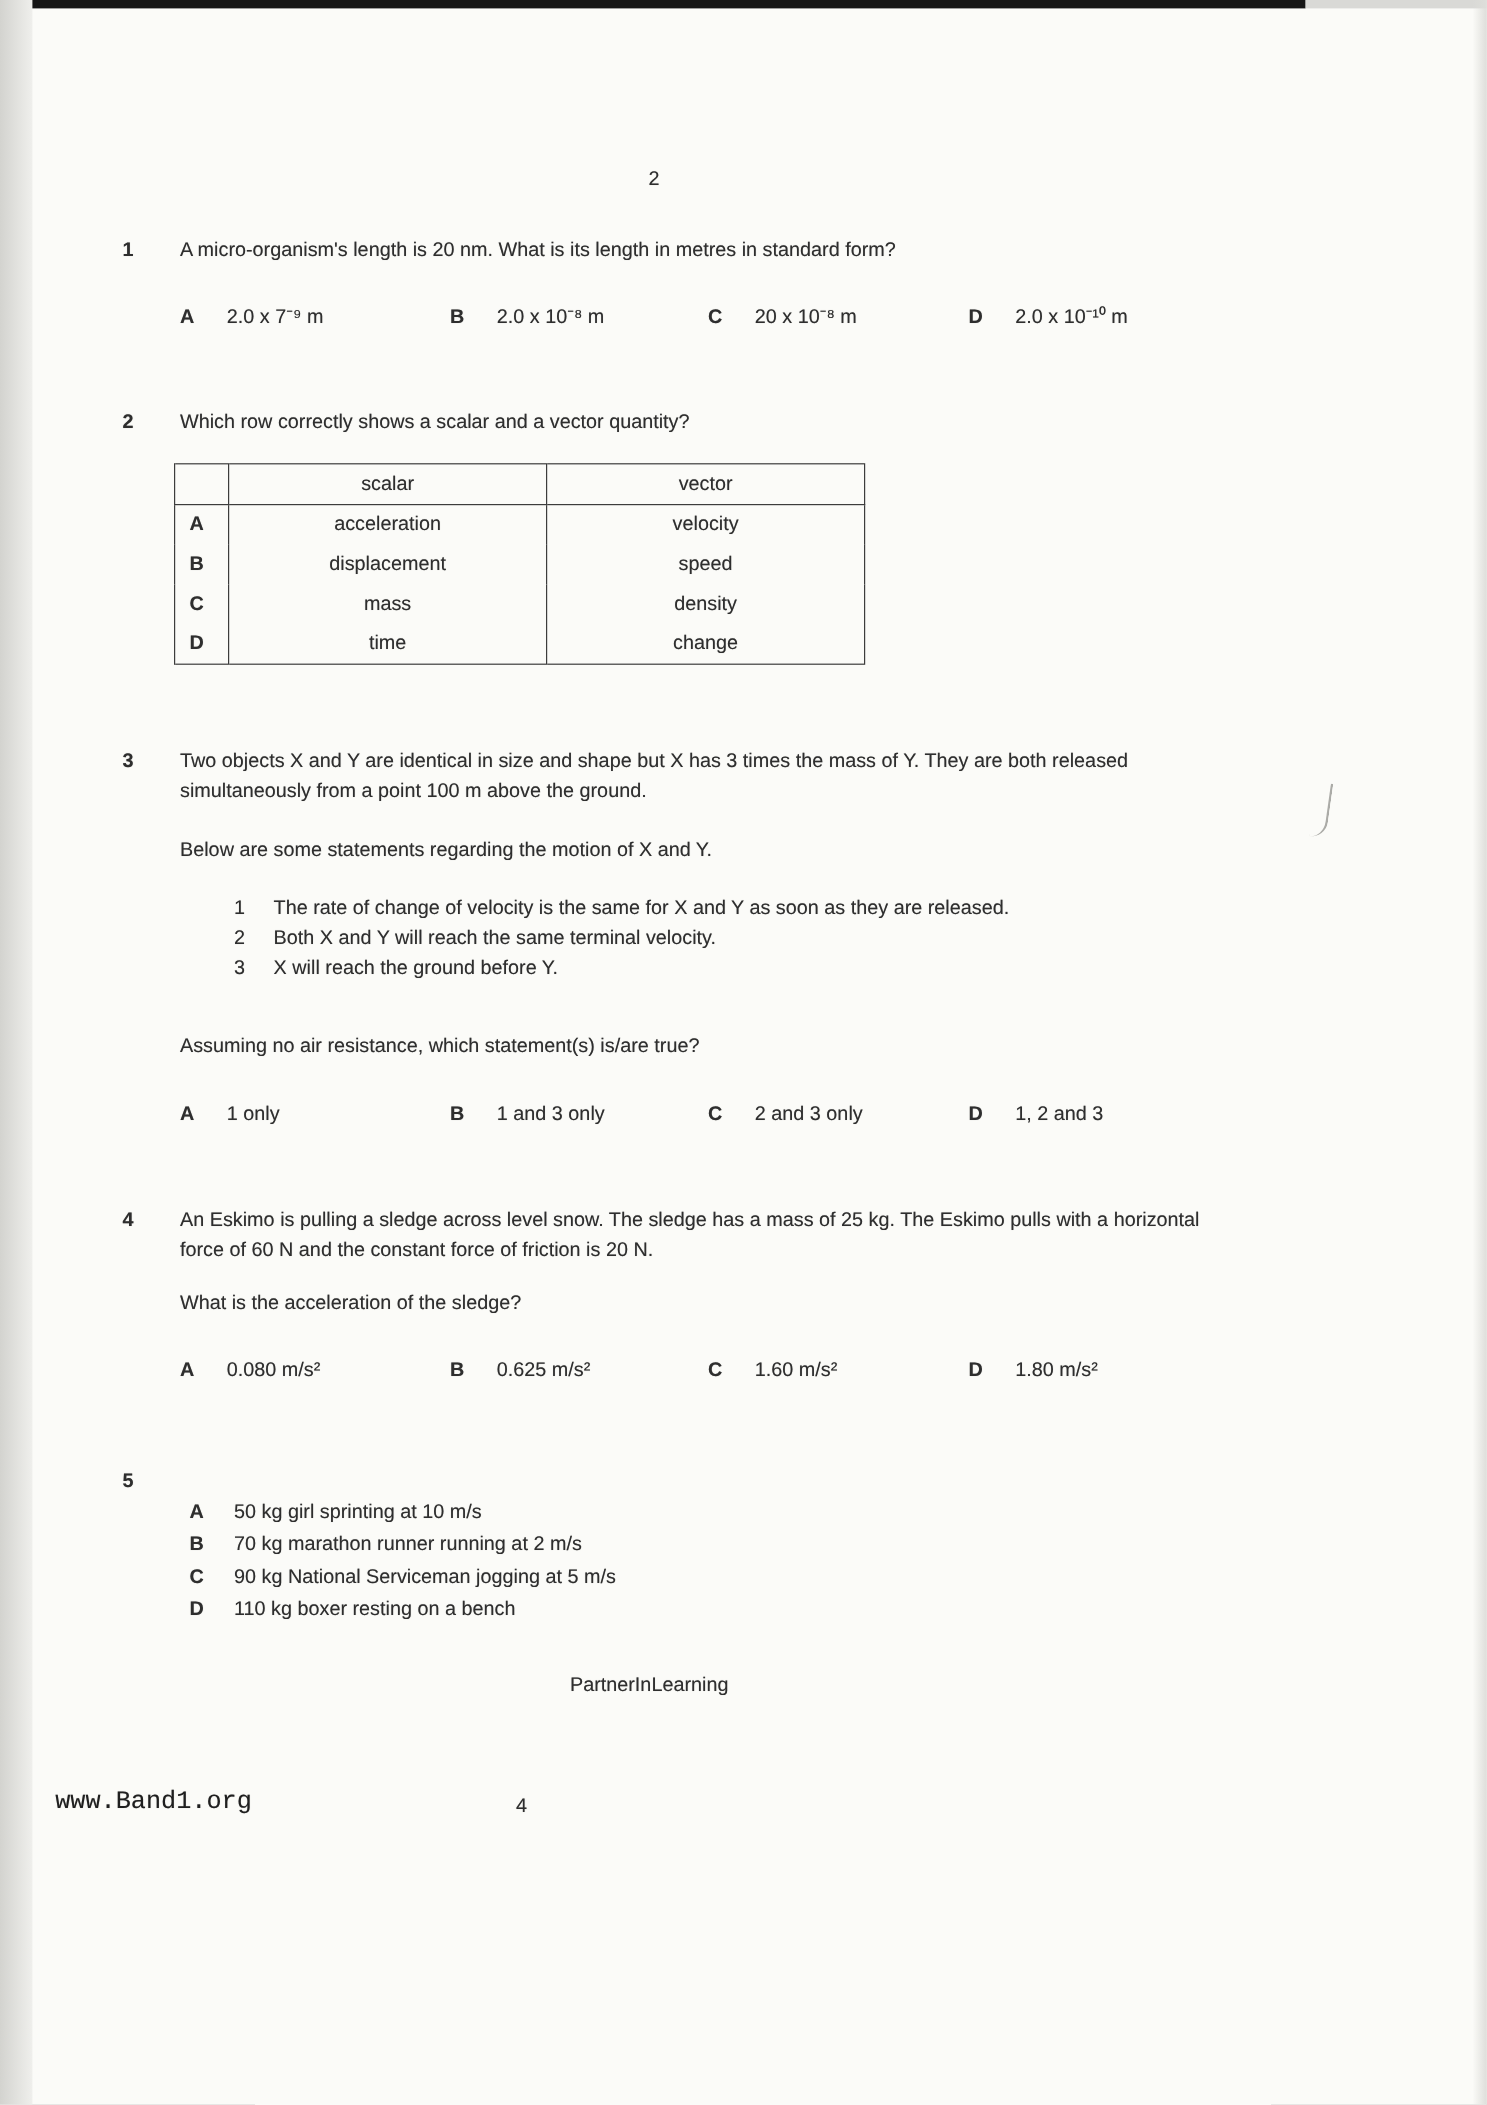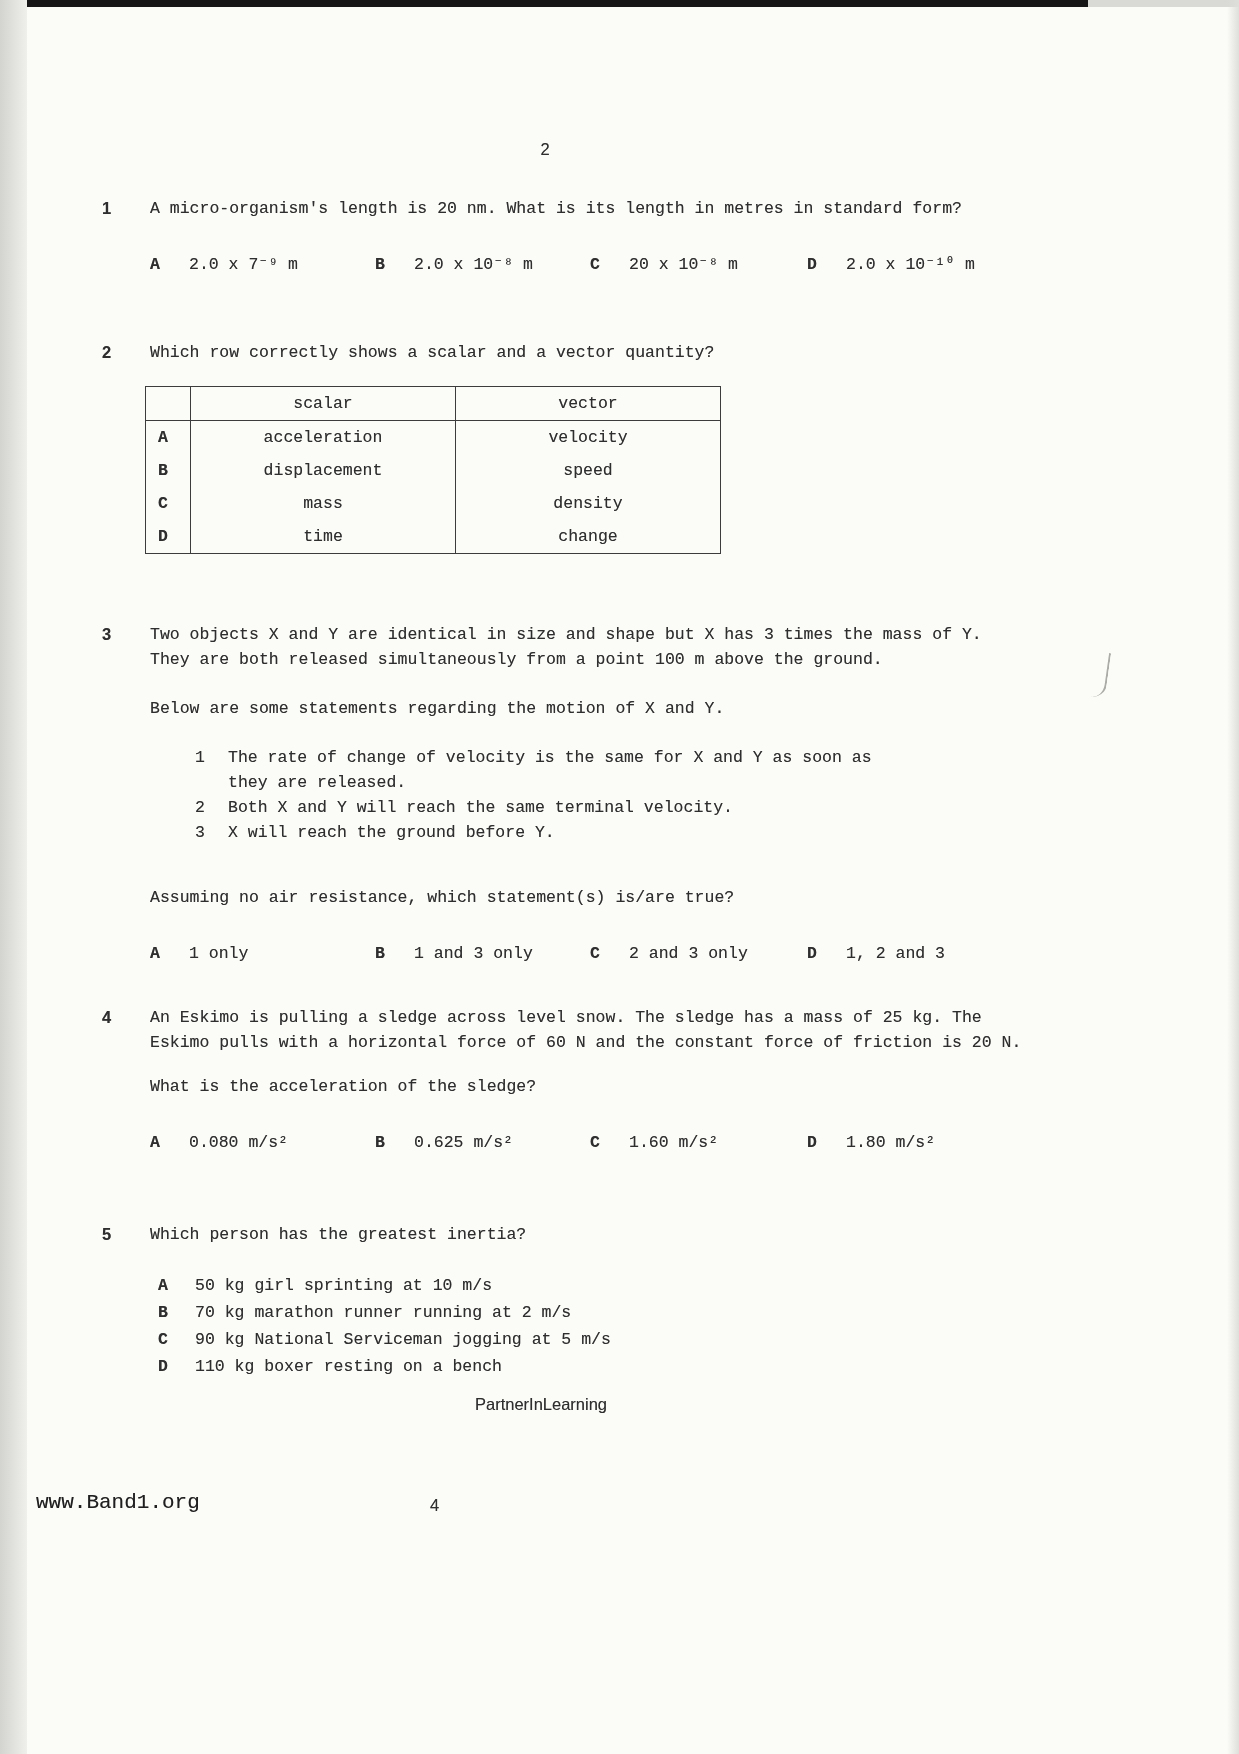--- a/index.html
+++ b/index.html
@@ -23,21 +23,21 @@
                 background:linear-gradient(to left,#dededa,rgba(239,239,236,0)); }
   .artifact-curve { position:absolute; left:1094px; top:652px; width:12px; height:46px;
                     border-right:2px solid #8a8a86; border-radius:0 0 14px 0;
                     transform:rotate(8deg); opacity:0.7; }
 
   .page-num-top { position:absolute; top:137px; left:0; width:1090px; text-align:center; }
 
   
   .q { position:absolute; left:102px; width:925px; display:grid; grid-template-columns:48px 1fr; }
   .qnum { font-weight:bold; }
-  .qbody { max-width:872px;font-family:Liberation Mono, monospace; }
+  .qbody { max-width:872px; }
 
   
   .opts-row { display:flex; margin-top:31px; }
   .opt { display:flex; }
   .opt.c1 { width:225px; }
   .opt.c2 { width:215px; }
   .opt.c3 { width:217px; }
   .opt.c4 { flex:1; }
   .olbl { font-weight:bold; width:39px; flex:0 0 39px; }
 
@@ -55,21 +55,21 @@
   .stmt { display:grid; grid-template-columns:33px 1fr; max-width:700px; }
   .para2 { margin-top:24px; }
   .prompt { margin-top:40px; }
 
   
   .opts-list { margin:26px 0 0 8px; }
   .opts-list .opt { display:grid; grid-template-columns:37px 1fr; margin-bottom:2px; }
 
   .footer-brand { position:absolute; top:1392px; left:0; width:1016px; text-align:center;padding-left:33px; }
   .page-num-bottom { position:absolute; top:1493px; left:430px; }
-  .watermark { position:absolute; top:1490px; left:36px;
+  .watermark { position:absolute; top:1490px; left:46px;
                font-family:"Liberation Mono","DejaVu Sans Mono",monospace; font-size:21px; color:#1f1f1f; }
 </style>
 </head>
 <body>
 
 <div class="scan-page">
 
   <div class="edge-top"></div>
   <div class="edge-top-right"></div>
   <div class="edge-left"></div>
@@ -209,21 +209,20 @@
           <span class="olbl">D</span>
           <span class="oval">1.80 m/s²</span>
         </div>
       </div>
     </div>
   </div>
 
   <div class="q" style="top:1222px">
     <div class="qnum">5</div>
     <div class="qbody">
-      <div>Which person has the greatest inertia?</div>
       <div class="opts-list">
         <div class="opt">
           <span class="olbl">A</span>
           <span class="oval">50 kg girl sprinting at 10 m/s</span>
         </div>
         <div class="opt">
           <span class="olbl">B</span>
           <span class="oval">70 kg marathon runner running at 2 m/s</span>
         </div>
         <div class="opt">

